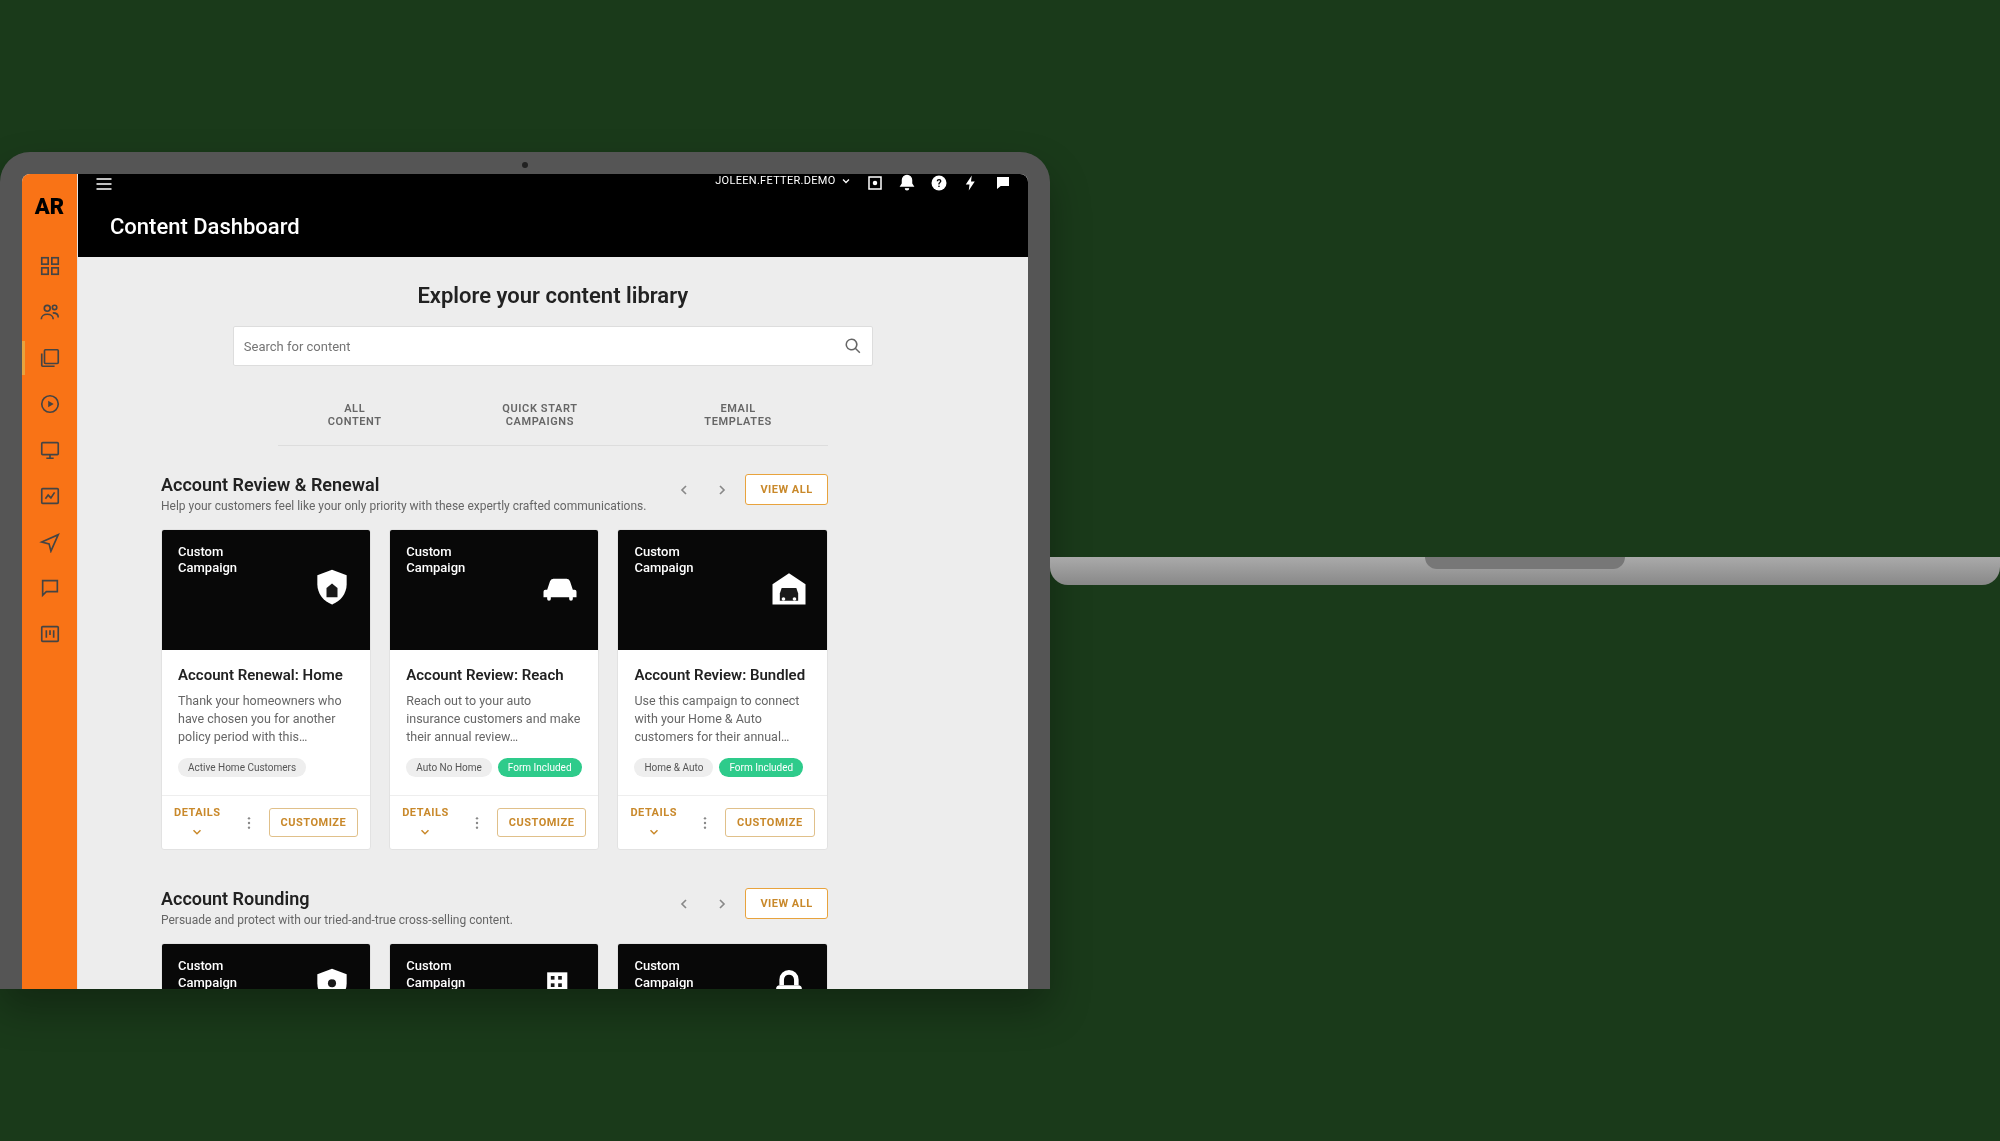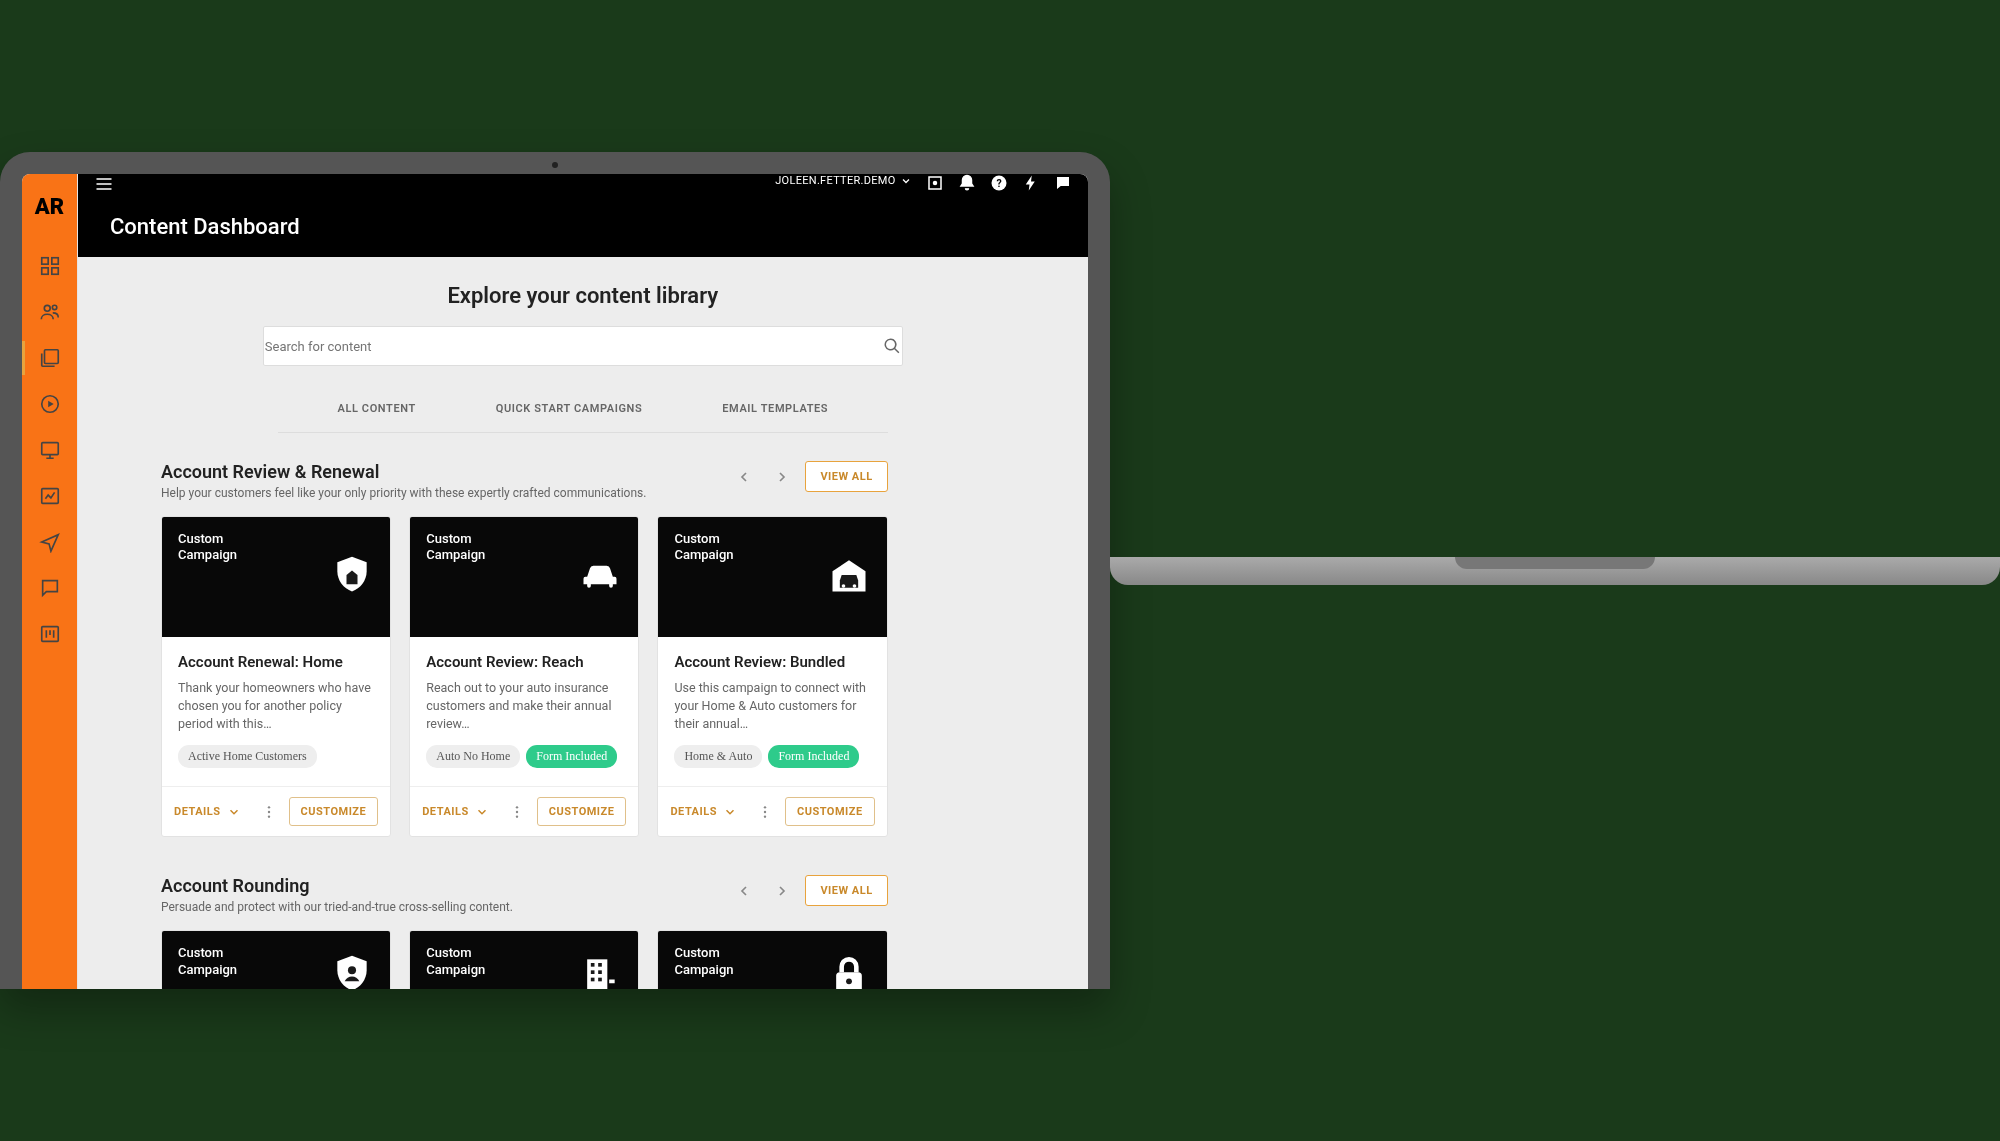--- a/index.html
+++ b/index.html
@@ -24,21 +24,21 @@
   .top-spacer{flex:1;}
   .topuser{font-size:11px; letter-spacing:.3px; display:flex;align-items:center;gap:4px;cursor:pointer;}
   .topicon{width:18px;height:18px;cursor:pointer;display:flex;align-items:center;justify-content:center;}
   .topicon svg{width:18px;height:18px;fill:#fff;}
   .titlebar{background:#000;color:#fff;padding:0 32px 18px 32px;font-size:22px;font-weight:500;}
   
   .content{flex:1;overflow:auto;padding:0;}
   .hero{text-align:center;padding:26px 0 0 0;}
   .hero h2{font-size:22px;font-weight:600;color:#222;}
   .searchwrap{display:flex;justify-content:center;margin:18px 0 10px 0;}
-  .searchbox{width:640px;background:#fff;border:1px solid #ddd;border-radius:2px;display:flex;align-items:center;padding:0 1px;height:40px;}
+  .searchbox{width:640px;background:#fff;border:1px solid #ddd;border-radius:2px;display:flex;align-items:center;padding:0 10px;height:40px;}
   .searchbox input{flex:1;border:none;outline:none;font-size:13px;color:#666;background:transparent;}
   .searchbox svg{width:18px;height:18px;fill:#666;}
   
   .tabs{display:flex;justify-content:center;border-bottom:1px solid #ddd;margin:22px 200px 0 200px;}
   .tab{padding:14px 40px;font-size:11px;letter-spacing:.6px;color:#666;cursor:pointer;border-bottom:3px solid transparent;font-weight:600;}
   .tab.active{color:#000;border-bottom-color:#e8a33d;}
   
   .section{padding:28px 200px 10px 83px;}
   .secthead{display:flex;align-items:flex-start;gap:20px;}
   .sectitle{flex:1;}
@@ -53,24 +53,24 @@
   .card{flex:1;background:#fff;border:1px solid #e2e2e2;border-radius:3px;overflow:hidden;display:flex;flex-direction:column;}
   .cardimg{height:120px;background:#1a1a1a;position:relative;padding:14px 16px;color:#fff;display:flex;flex-direction:column;background-size:cover;background-blend-mode:multiply;}
   .cardimg.house{background-image:linear-gradient(rgba(20,20,20,.75),rgba(20,20,20,.75));}
   .cardtype{font-size:13px;line-height:1.25;font-weight:500;max-width:90px;}
   .cardicon{position:absolute;right:16px;top:50%;transform:translateY(-50%);}
   .cardicon svg{width:44px;height:44px;fill:#fff;}
   .cardbody{padding:16px 16px 0 16px;flex:1;}
   .cardbody h4{font-size:15px;font-weight:600;color:#222;margin-bottom:8px;}
   .cardbody p{font-size:12.5px;color:#666;line-height:1.45;}
   .tags{padding:12px 16px 18px 16px;display:flex;gap:6px;flex-wrap:wrap;}
-  .tag{font-size:12px;padding:4px 10px;border-radius:11px;background:#eee;color:#555;font-family:Liberation Serif, serif;}
+  .tag{font-size:10px;padding:4px 10px;border-radius:11px;background:#eee;color:#555;}
   .tag.green{background:#2ecb8b;color:#fff;}
   .cardfoot{border-top:1px solid #eee;display:flex;align-items:center;padding:10px 12px;gap:8px;}
-  .details{color:#c9892b;font-size:11px;font-weight:700;letter-spacing:.5px;display:flex;align-items:center;gap:6px;cursor:pointer;}
+  .details{color:#c9892b;font-size:11px;font-weight:700;letter-spacing:.5px;display:flex;align-items:center;gap:6px;cursor:pointer;flex-direction:column;}
   .details svg{width:14px;height:14px;stroke:#c9892b;fill:none;stroke-width:2.5;}
   .footspacer{flex:1;}
   .dots{width:24px;height:24px;display:flex;align-items:center;justify-content:center;cursor:pointer;color:#888;}
   .dots svg{width:16px;height:16px;fill:currentColor;}
   .customize{border:1px solid #e0c08a;color:#c9892b;font-size:11px;font-weight:700;letter-spacing:.5px;padding:7px 11px;border-radius:3px;cursor:pointer;background:#fff;}
   
   .cards.short .card{height:auto;}
   .cards.short .cardimg{height:90px;}
 </style>
 </head>

